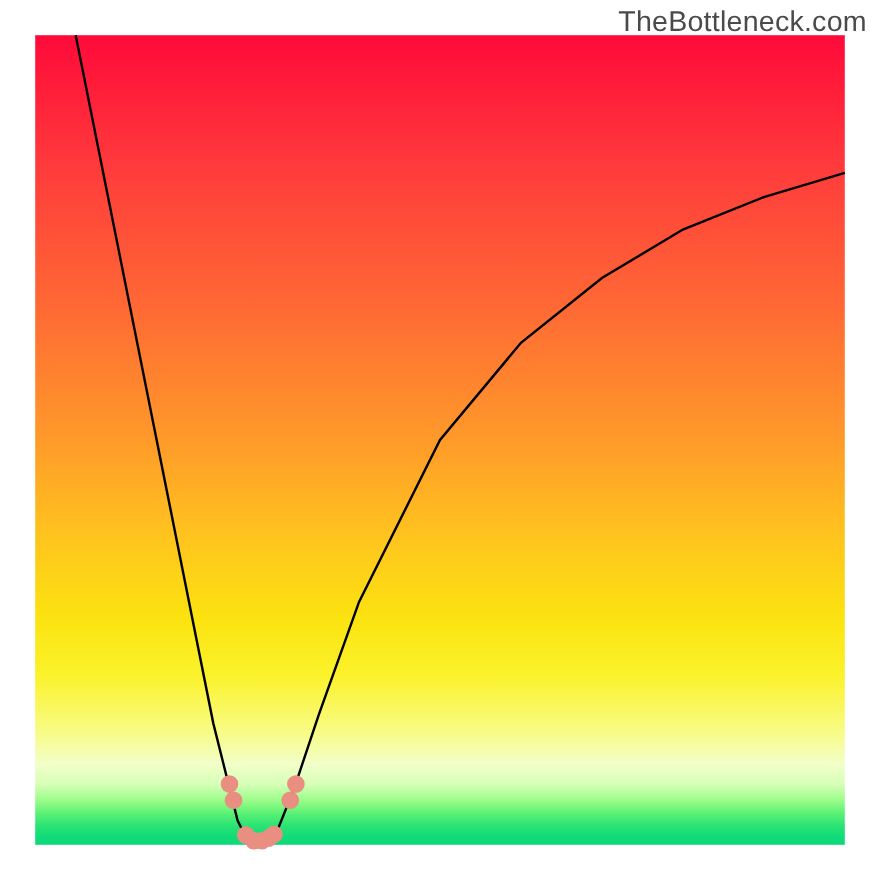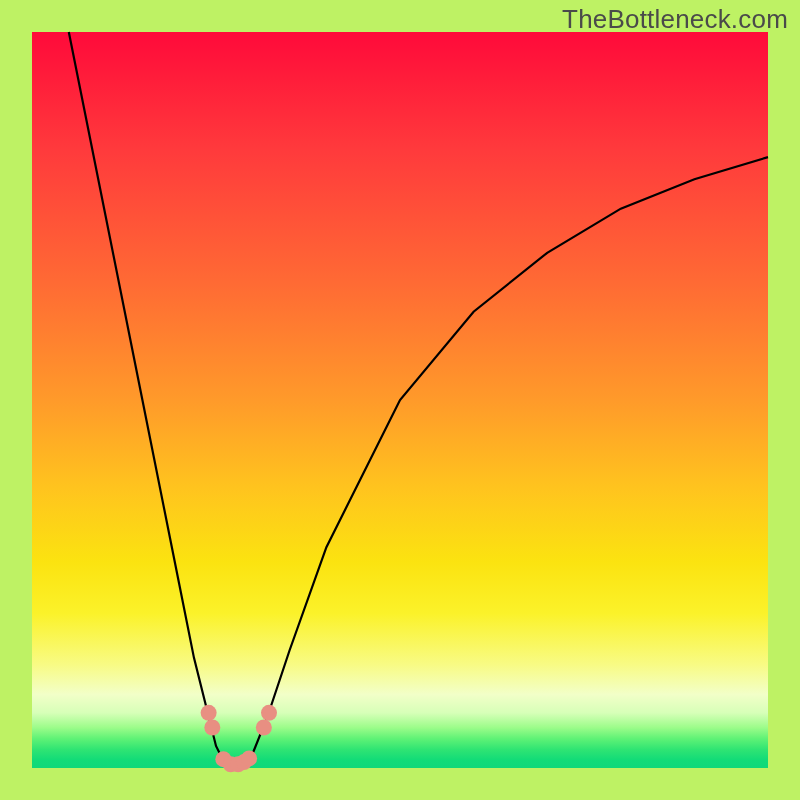--- a/index.html
+++ b/index.html
@@ -10,21 +10,21 @@
     overflow: hidden;
     background: #000;
     font-family: Arial, Helvetica, sans-serif;
   }
   .frame {
     position: absolute;
     left: 0;
     top: 0;
     width: 800px;
     height: 800px;
-    background: #bef264;
+    background: #ffffff;
   }
   .plot-area {
     position: absolute;
     left: 32px;
     top: 32px;
     width: 736px;
     height: 736px;
     
     background: linear-gradient(
       to bottom,

